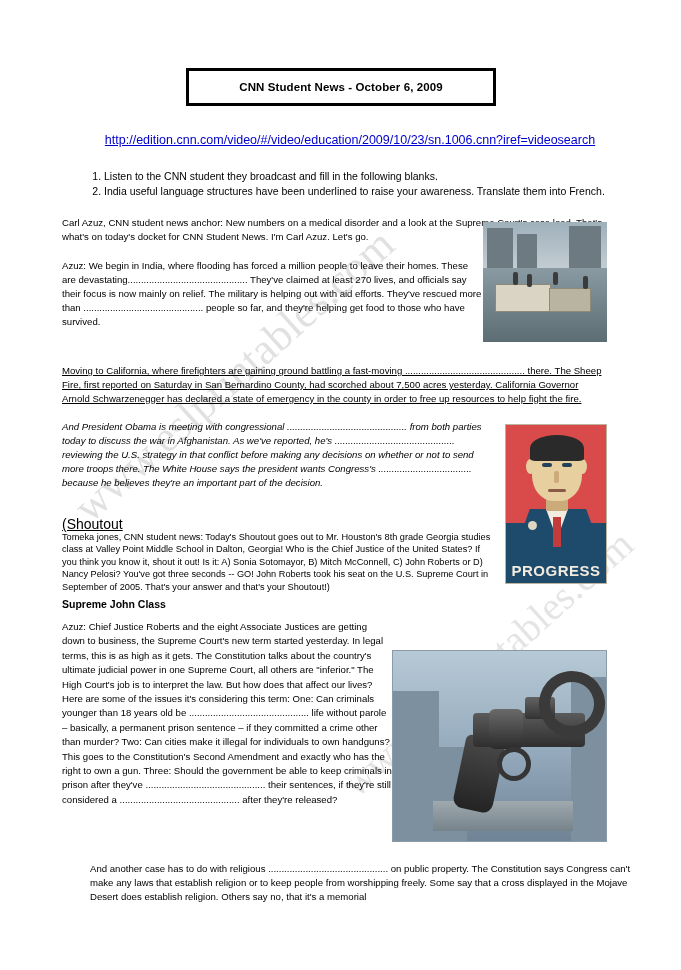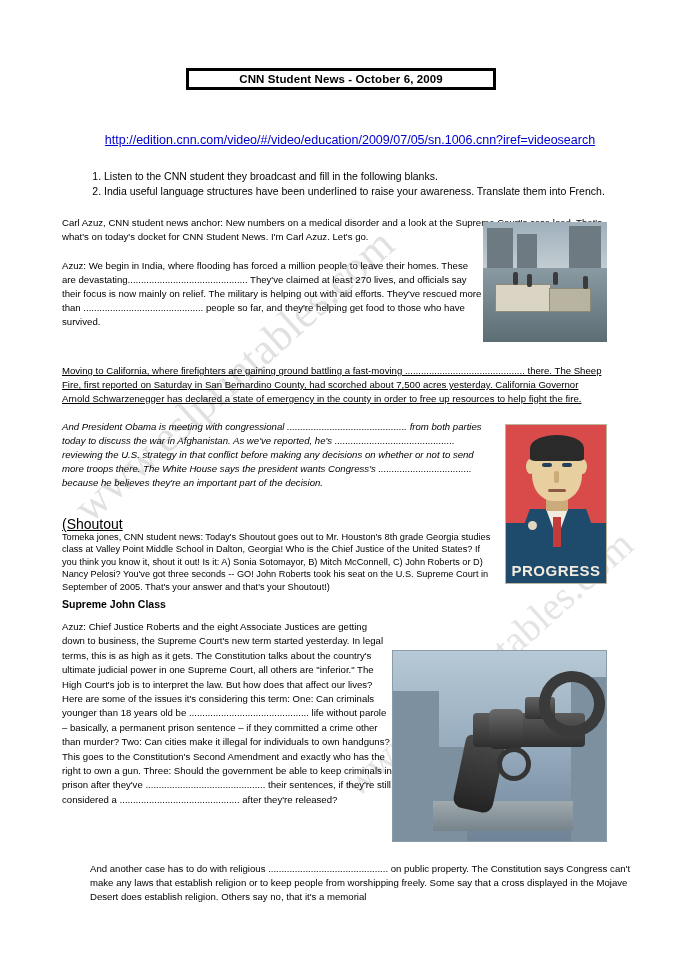--- a/index.html
+++ b/index.html
@@ -24,21 +24,21 @@
     width: 681px;
     height: 970px;
     background: #fff;
   }
   
   .title-box {
     position: absolute;
     left: 186px;
     top: 68px;
     width: 310px;
-    height: 22px;
+    height: 38px;
     border: 2px solid #000;
     box-sizing: border-box;
     display: flex;
     align-items: center;
     justify-content: center;
   }
   .title-box-inner {
     border: 1px solid #000;
     width: 100%;
     height: 100%;
@@ -269,21 +269,21 @@
 
     <div class="watermark">www.eslprintables.com</div>
     <div class="wm2">www.eslprintables.com</div>
 
     <div class="title-box">
       <div class="title-box-inner">
         <span class="title-text">CNN Student News - October 6, 2009</span>
       </div>
     </div>
 
-    <div class="url-line">http://edition.cnn.com/video/#/video/education/2009/07/05/sn.1006.cnn?iref=videosearch</div>
+    <div class="url-line">http://edition.cnn.com/video/#/video/education/2009/10/23/sn.1006.cnn?iref=videosearch</div>
 
     <div class="instructions">
       <ol>
         <li>Listen to the CNN student they broadcast and fill in the following blanks.</li>
         <li>India useful language structures have been underlined to raise your awareness. Translate them into French.</li>
       </ol>
     </div>
 
     <div class="body-text p1">Carl Azuz, CNN student news anchor: New numbers on a medical disorder and a look at the Supreme Court's case load. That's what's on today's docket for CNN Student News. I'm Carl Azuz. Let's go.</div>
 

